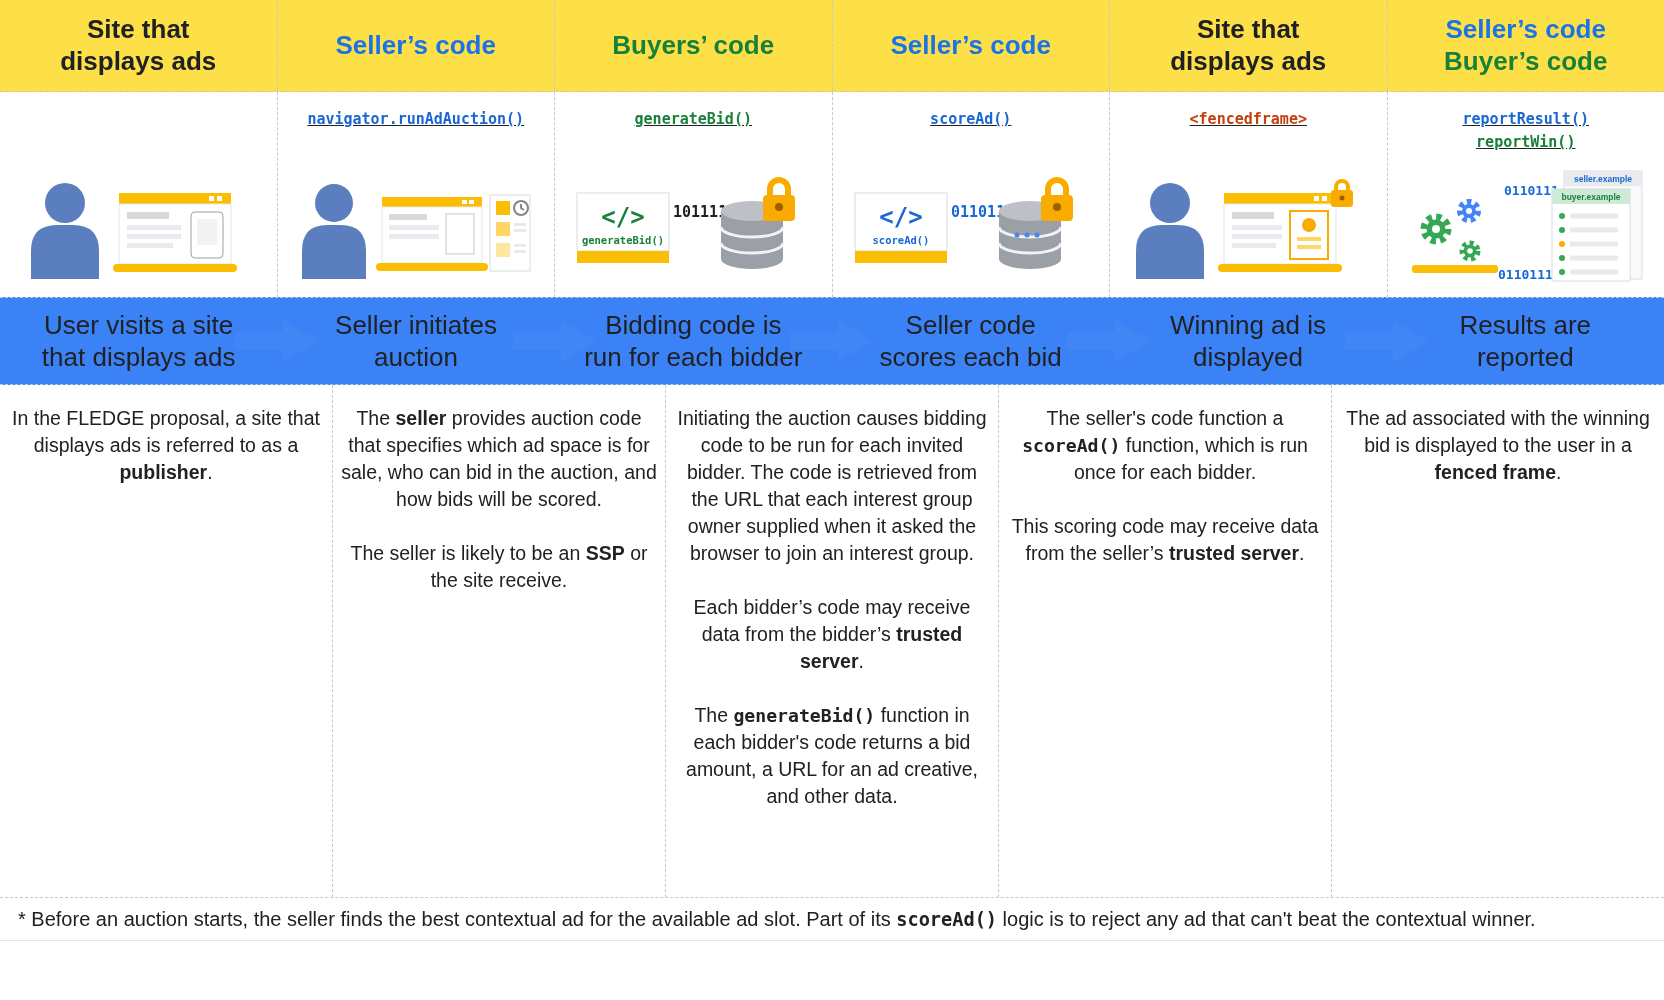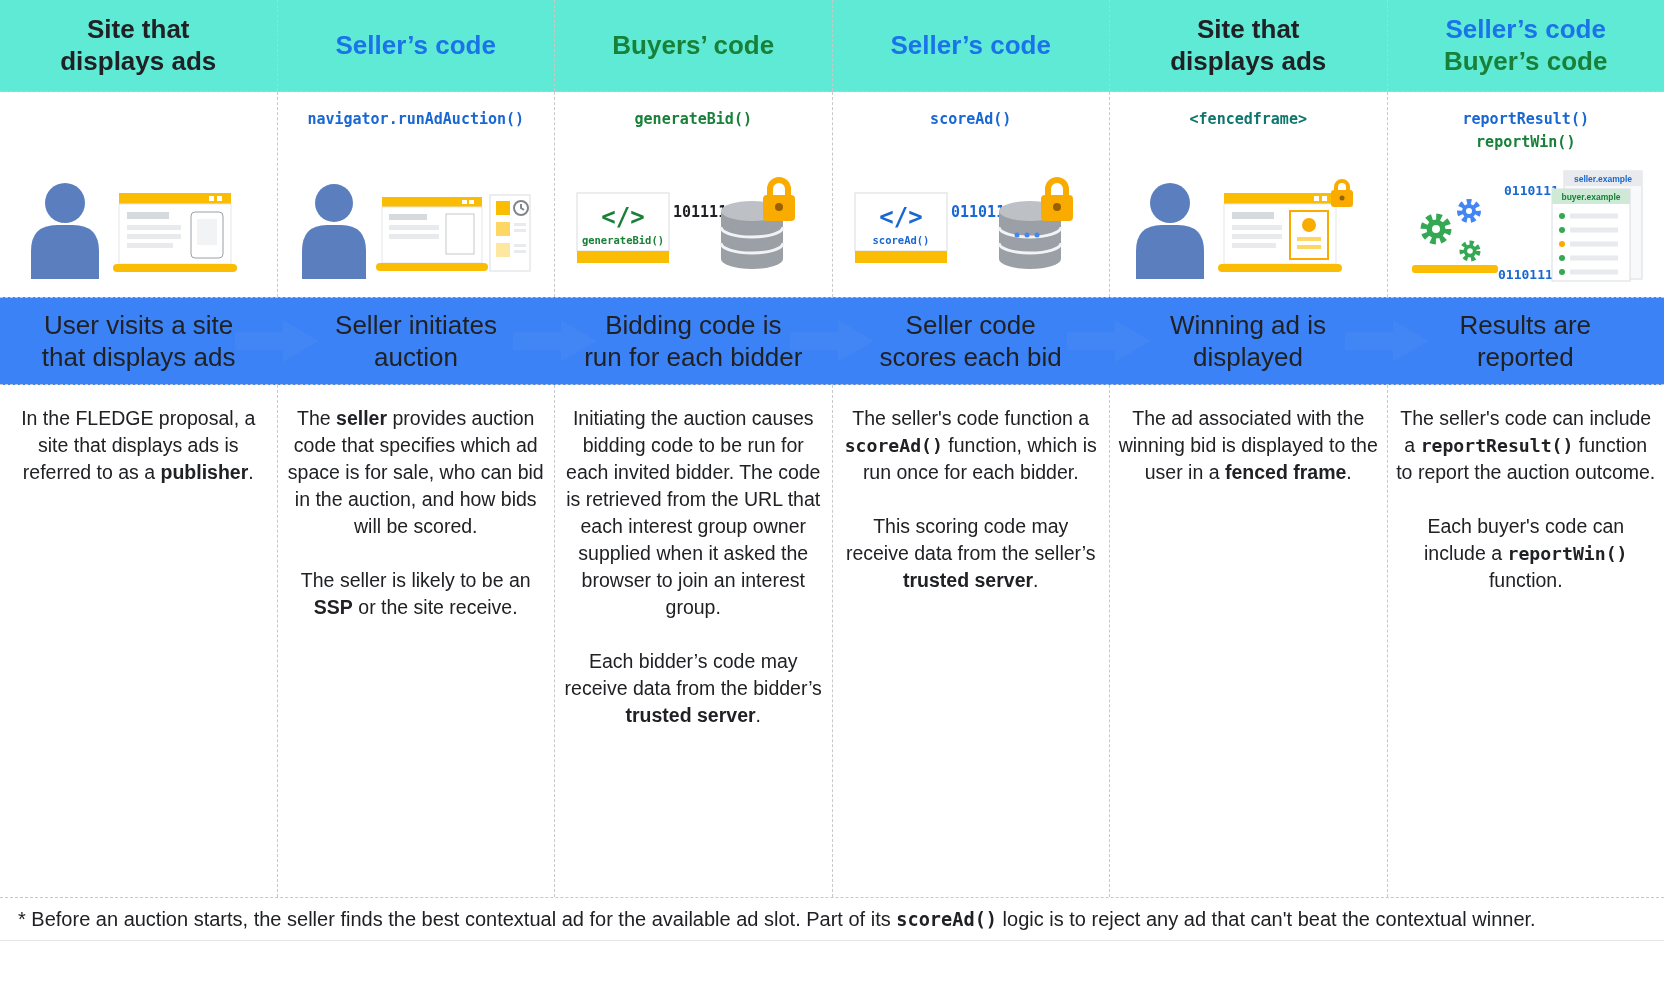--- a/index.html
+++ b/index.html
@@ -10,29 +10,29 @@
     color: #202124;
     overflow: hidden;
   }
   .diagram { width: 1664px; height: 1000px; display: flex; flex-direction: column; }
 
   .cols { display: flex; }
   .cols > .cell { flex: 1 1 0; min-width: 0; border-right: 1px dashed #c6c9cc; }
   .cols > .cell:last-child { border-right: none; }
 
   
-  .header-row { height: 92px; background: #5eead4; border-bottom: 1px dashed #c6c9cc; }
+  .header-row { height: 92px; background: #fde047; border-bottom: 1px dashed #c6c9cc; }
   .header-cell {
     display: flex; flex-direction: column; justify-content: center; align-items: center;
     font-weight: bold; font-size: 26px; line-height: 1.23; text-align: center;
   }
 
   
   .content-row { height: 205px; }
-  .content-cell { display: flex; flex-direction: column; align-items: center; padding-top: 16px; }
+  .content-cell { display: flex; flex-direction: column; align-items: center; padding-top: 16px; text-decoration: underline; }
   .code-label {
     font-family: "DejaVu Sans Mono", monospace; font-weight: bold;
     font-size: 15px; line-height: 1.55; text-align: center; min-height: 48px;
   }
   .illustration { flex: 1; display: flex; align-items: center; justify-content: center; width: 100%; }
   .illustration svg { display: block; }
   .svg-mono { font-family: "DejaVu Sans Mono", monospace; font-weight: bold; }
 
   
   .banner-row {
@@ -213,21 +213,21 @@
             <path d="M9 18 V12 a9 9 0 0 1 18 0 V18" fill="none" stroke="#f9ab00" stroke-width="6"></path>
             <rect x="2" y="18" width="32" height="26" rx="4" fill="#f9ab00"></rect>
             <circle cx="18" cy="30" r="4" fill="#995f00"></circle>
           </g>
         </svg>
       </div>
     </div>
 
     <div class="cell content-cell">
       <div class="code-label">
-          <div style="color: #0f766e;">&lt;fencedframe&gt;</div>
+          <div style="color: #c2410c;">&lt;fencedframe&gt;</div>
         </div>
       <div class="illustration">
         <svg viewBox="0 0 240 120" width="240" height="120">
           <g>
             <circle cx="42" cy="36" r="20" fill="#5b7fbe"></circle>
             <path d="M8 112 V84 Q8 58 34 58 H50 Q76 58 76 84 V112 Z" fill="#5b7fbe"></path>
           </g>
           <g>
             <rect x="96" y="26" width="112" height="11" fill="#fbbc04"></rect>
             <rect x="186" y="29" width="5" height="5" fill="#fff"></rect>
@@ -351,32 +351,29 @@
     <div class="cell desc-cell">
         <p><span>In the FLEDGE proposal, a site that displays ads is referred to as a </span><span class="b">publisher</span><span>.</span></p>
       </div>
     <div class="cell desc-cell">
         <p><span>The </span><span class="b">seller</span><span> provides auction code that specifies which ad space is for sale, who can bid in the auction, and how bids will be scored.</span></p>
         <p><span>The seller is likely to be an </span><span class="b">SSP</span><span> or the site receive.</span></p>
       </div>
     <div class="cell desc-cell">
         <p><span>Initiating the auction causes bidding code to be run for each invited bidder. The code is retrieved from the URL that each interest group owner supplied when it asked the browser to join an interest group.</span></p>
         <p><span>Each bidder’s code may receive data from the bidder’s </span><span class="b">trusted server</span><span>.</span></p>
+        <p><span>The </span><span class="b m">generateBid()</span><span> function in each bidder's code returns a bid amount, a URL for an ad creative, and other data.</span></p>
       </div>
     <div class="cell desc-cell">
         <p><span>The seller's code function a </span><span class="b m">scoreAd()</span><span> function, which is run once for each bidder.</span></p>
         <p><span>This scoring code may receive data from the seller’s </span><span class="b">trusted server</span><span>.</span></p>
       </div>
     <div class="cell desc-cell">
         <p><span>The ad associated with the winning bid is displayed to the user in a </span><span class="b">fenced frame</span><span>.</span></p>
       </div>
-    <div class="cell desc-cell">
-        <p><span>The seller's code can include a </span><span class="b m">reportResult()</span><span> function to report the auction outcome.</span></p>
-        <p><span>Each buyer's code can include a </span><span class="b m">reportWin()</span><span> function.</span></p>
-      </div>
   </div>
 
   <div class="footer">
       <p><span>* Before an auction starts, the seller finds the best contextual ad for the available ad slot. Part of its </span><span class="b m">scoreAd()</span><span> logic is to reject any ad that can't beat the contextual winner.</span></p>
     </div>
   <div class="bottom-strip"></div>
 
 </div>
 
 </body></html>

